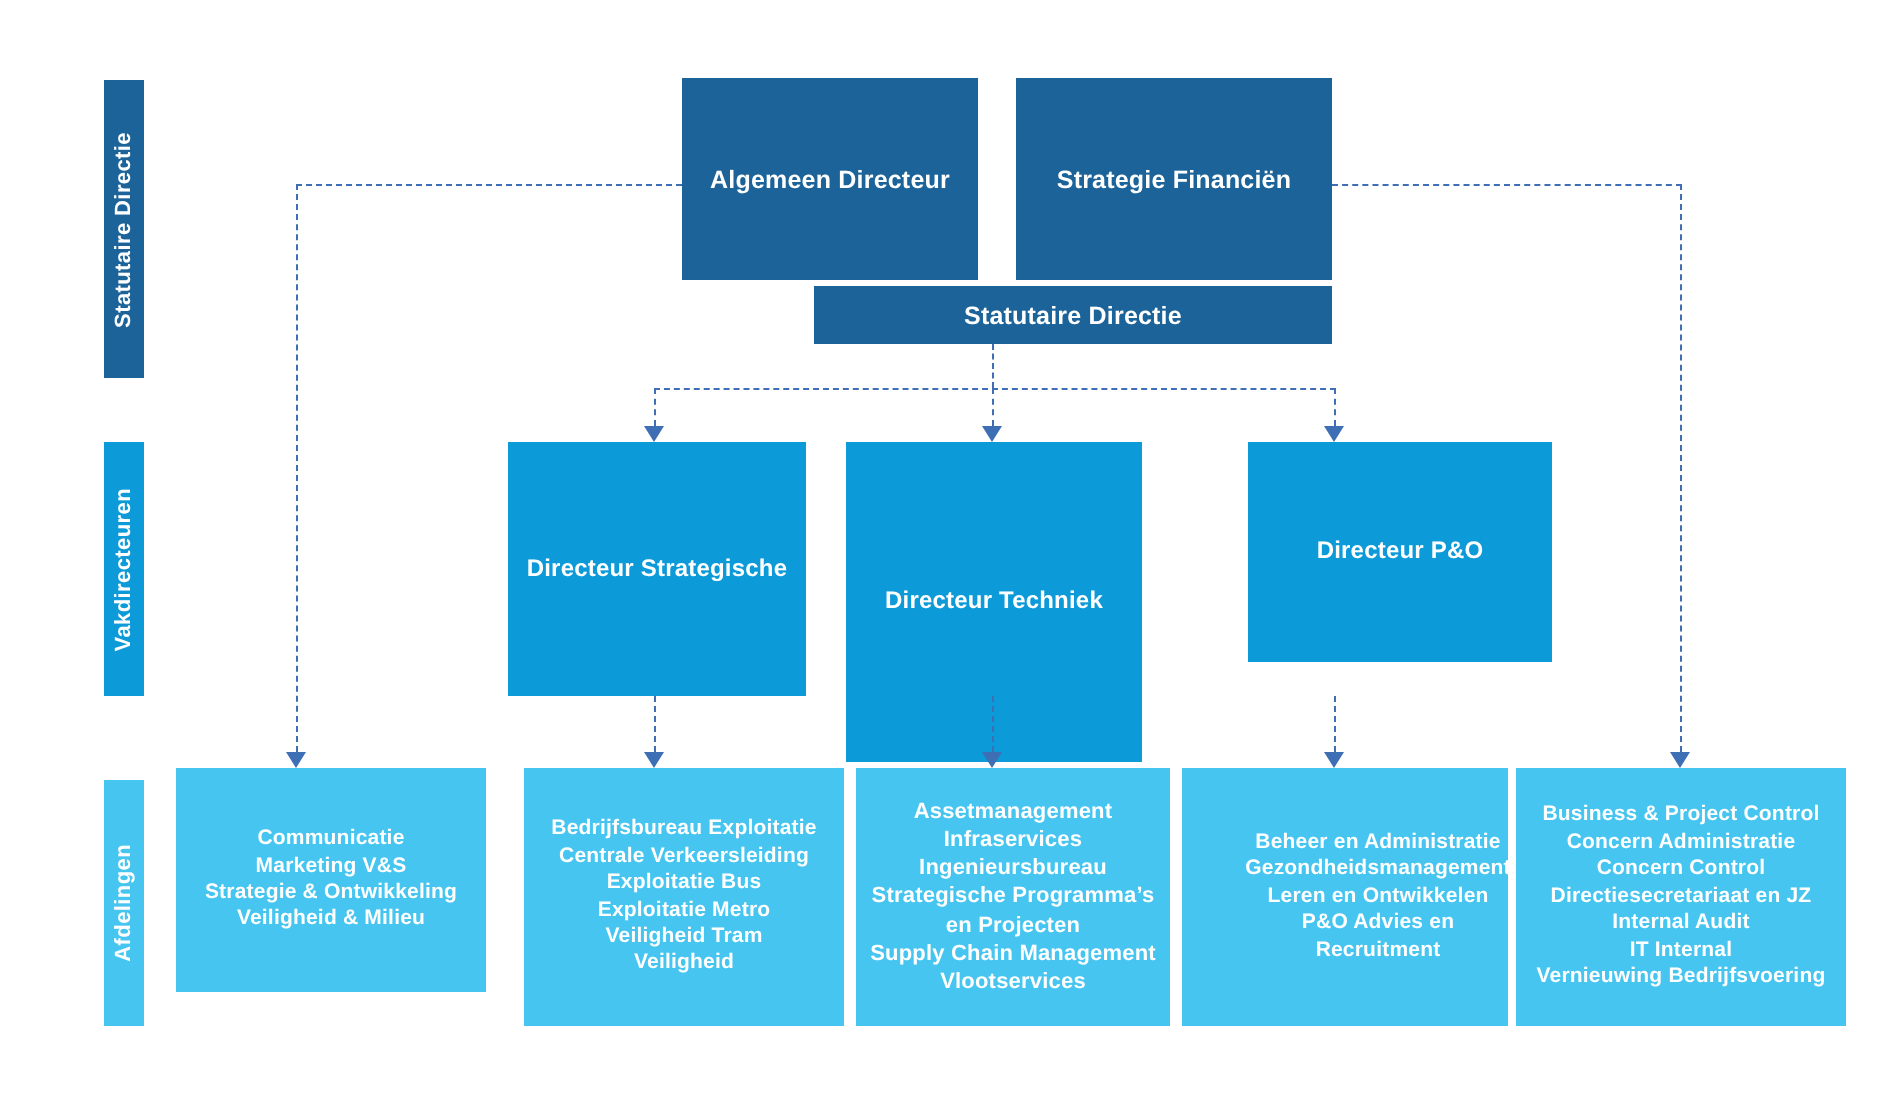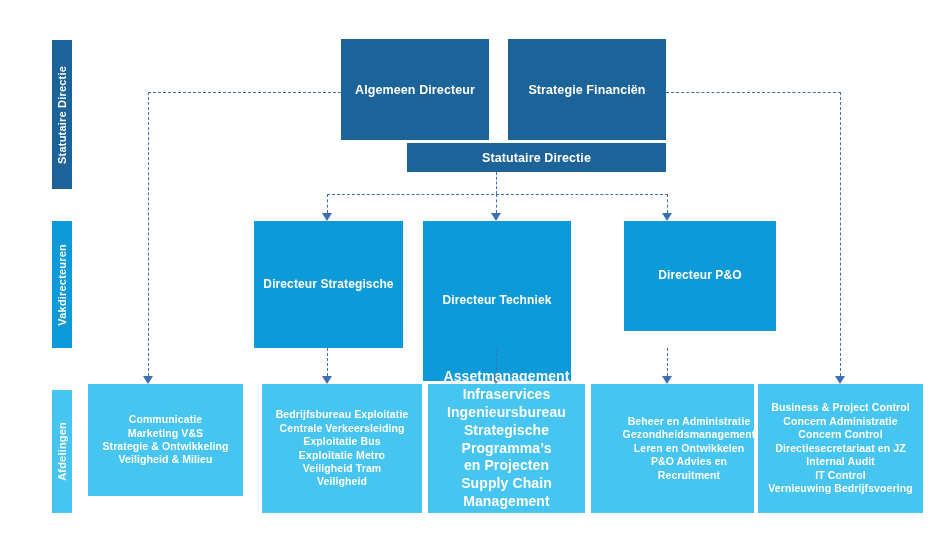--- a/index.html
+++ b/index.html
@@ -132,19 +132,19 @@
   <div class="v-line" style="left:496px; top:348px; height:28px;"></div>
   <div class="arrow" style="left:491px; top:376px;"></div>
 
   <div class="v-line" style="left:667px; top:348px; height:28px;"></div>
   <div class="arrow" style="left:662px; top:376px;"></div>
 
   <div class="box light dept-lines" style="left:88px; top:384px; width:155px; height:112px; font-size:10.5px;"><div><div>Communicatie</div><div>Marketing V&amp;S</div><div>Strategie &amp; Ontwikkeling</div><div>Veiligheid &amp; Milieu</div></div></div>
 
   <div class="box light dept-lines" style="left:262px; top:384px; width:160px; height:129px; font-size:10.5px;"><div><div>Bedrijfsbureau Exploitatie</div><div>Centrale Verkeersleiding</div><div>Exploitatie Bus</div><div>Exploitatie Metro</div><div>Veiligheid Tram</div><div>Veiligheid</div></div></div>
 
-  <div class="box light dept-lines" style="left:428px; top:384px; width:157px; height:129px; font-size:14px;"><div><div>Assetmanagement</div><div>Infraservices</div><div>Ingenieursbureau</div><div>Strategische Programma’s</div><div>en Projecten</div><div>Supply Chain Management</div><div>Vlootservices</div></div></div>
+  <div class="box light dept-lines" style="left:428px; top:384px; width:157px; height:129px; font-size:11px;"><div><div>Assetmanagement</div><div>Infraservices</div><div>Ingenieursbureau</div><div>Strategische Programma’s</div><div>en Projecten</div><div>Supply Chain Management</div><div>Vlootservices</div></div></div>
 
   <div class="box light dept-lines" style="left:591px; top:384px; width:163px; height:129px; font-size:10.5px;padding-left:33px;"><div><div>Beheer en Administratie</div><div>Gezondheidsmanagement</div><div>Leren en Ontwikkelen</div><div>P&amp;O Advies en Recruitment</div></div></div>
 
-  <div class="box light dept-lines" style="left:758px; top:384px; width:165px; height:129px; font-size:10.5px;"><div><div>Business &amp; Project Control</div><div>Concern Administratie</div><div>Concern Control</div><div>Directiesecretariaat en JZ</div><div>Internal Audit</div><div>IT Control</div><div>Vernieuwing Bedrijfsvoering</div></div></div>
+  <div class="box light dept-lines" style="left:758px; top:384px; width:165px; height:129px; font-size:10.5px;"><div><div>Business &amp; Project Control</div><div>Concern Administratie</div><div>Concern Control</div><div>Directiesecretariaat en JZ</div><div>Internal Audit</div><div>IT Internal</div><div>Vernieuwing Bedrijfsvoering</div></div></div>
 
 </div>
 
 </body></html>

